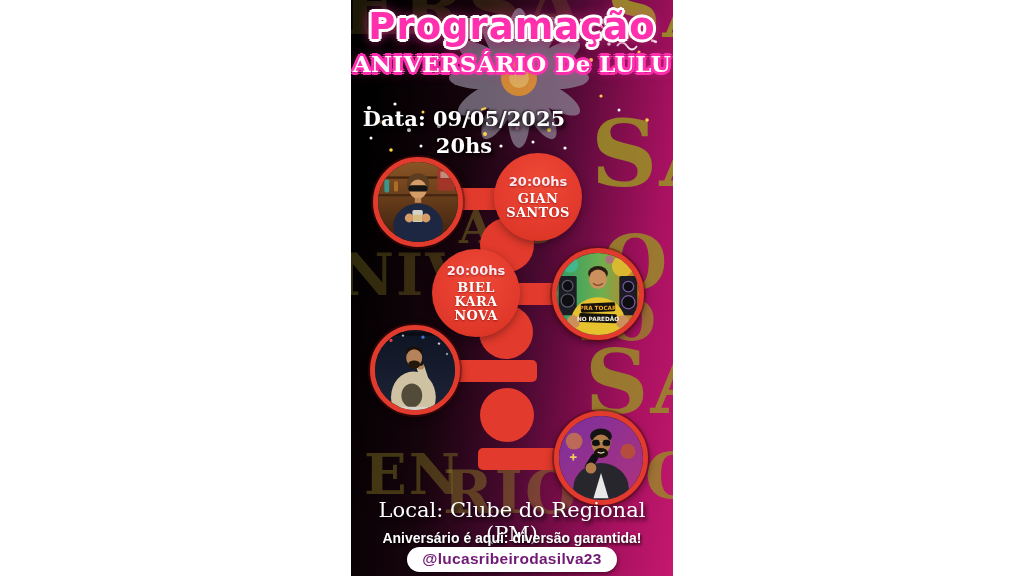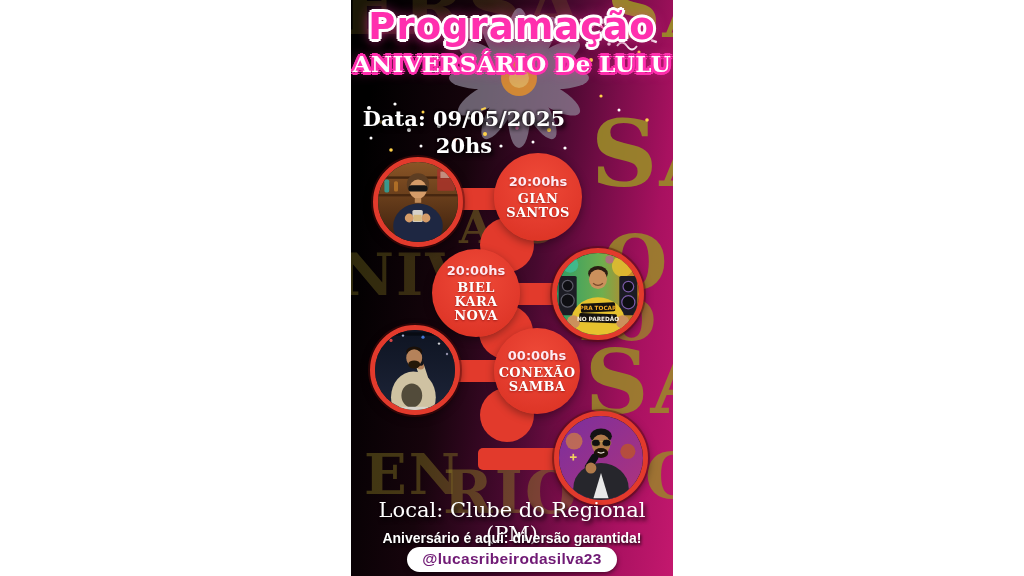--- a/index.html
+++ b/index.html
@@ -266,24 +266,20 @@
         <rect x="30" y="96" width="36" height="6" fill="#d8d4cc"></rect>
         <path d="M64,68 L57,47" stroke="#cfc2a2" stroke-width="10" stroke-linecap="round"></path>
         <circle cx="57" cy="45" r="4.5" fill="#b5825a"></circle>
         <rect x="53" y="32" width="7" height="13" rx="3.5" fill="#16161a" transform="rotate(-14 56 38)"></rect>
         <ellipse cx="49" cy="27" rx="10" ry="6.5" fill="#1a1008"></ellipse>
         <ellipse cx="49" cy="35" rx="10" ry="11" fill="#b5825a"></ellipse>
         <ellipse cx="49" cy="43" rx="7.5" ry="5" fill="#241808"></ellipse>
       </svg>
     </div>
 
-    <div class="tcircle tc3">
-      <div class="tc-time">00:00hs</div>
-      <div class="tc-name">CONEXÃO SAMBA</div>
-    </div>
 
 
     <div class="pcircle pc4">
       <svg viewBox="0 0 100 100">
         <defs>
             <linearGradient id="g4" x1="0" y1="0" x2="1" y2="1">
           <stop offset="0" stop-color="#7a2f9e"></stop>
               <stop offset="1" stop-color="#b0337c"></stop>
             </linearGradient>
           </defs>

